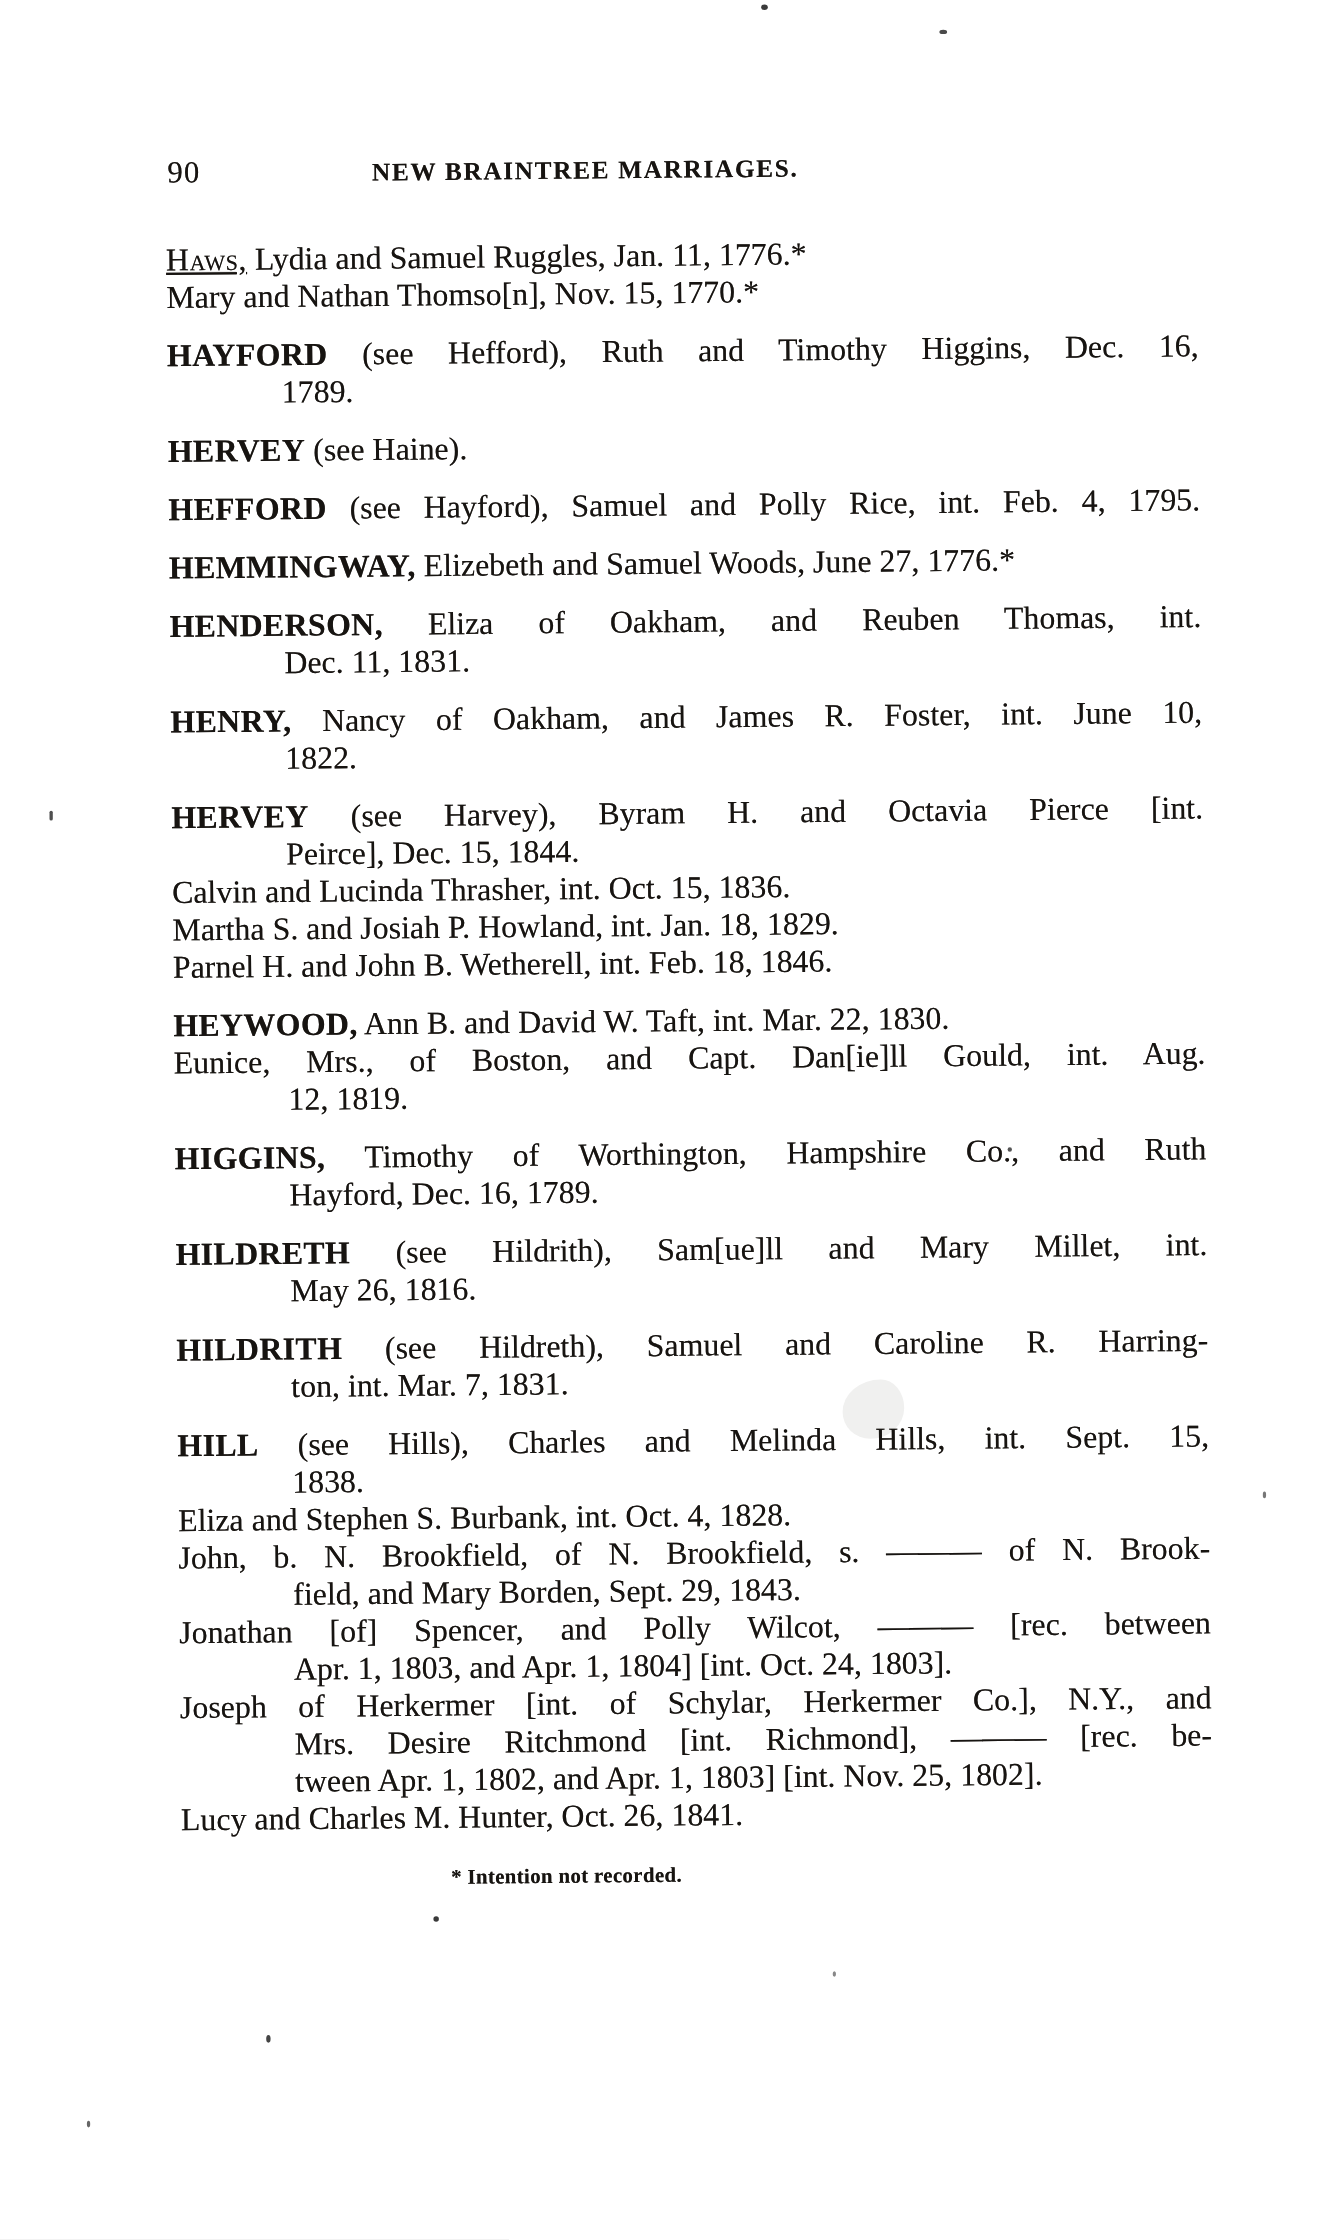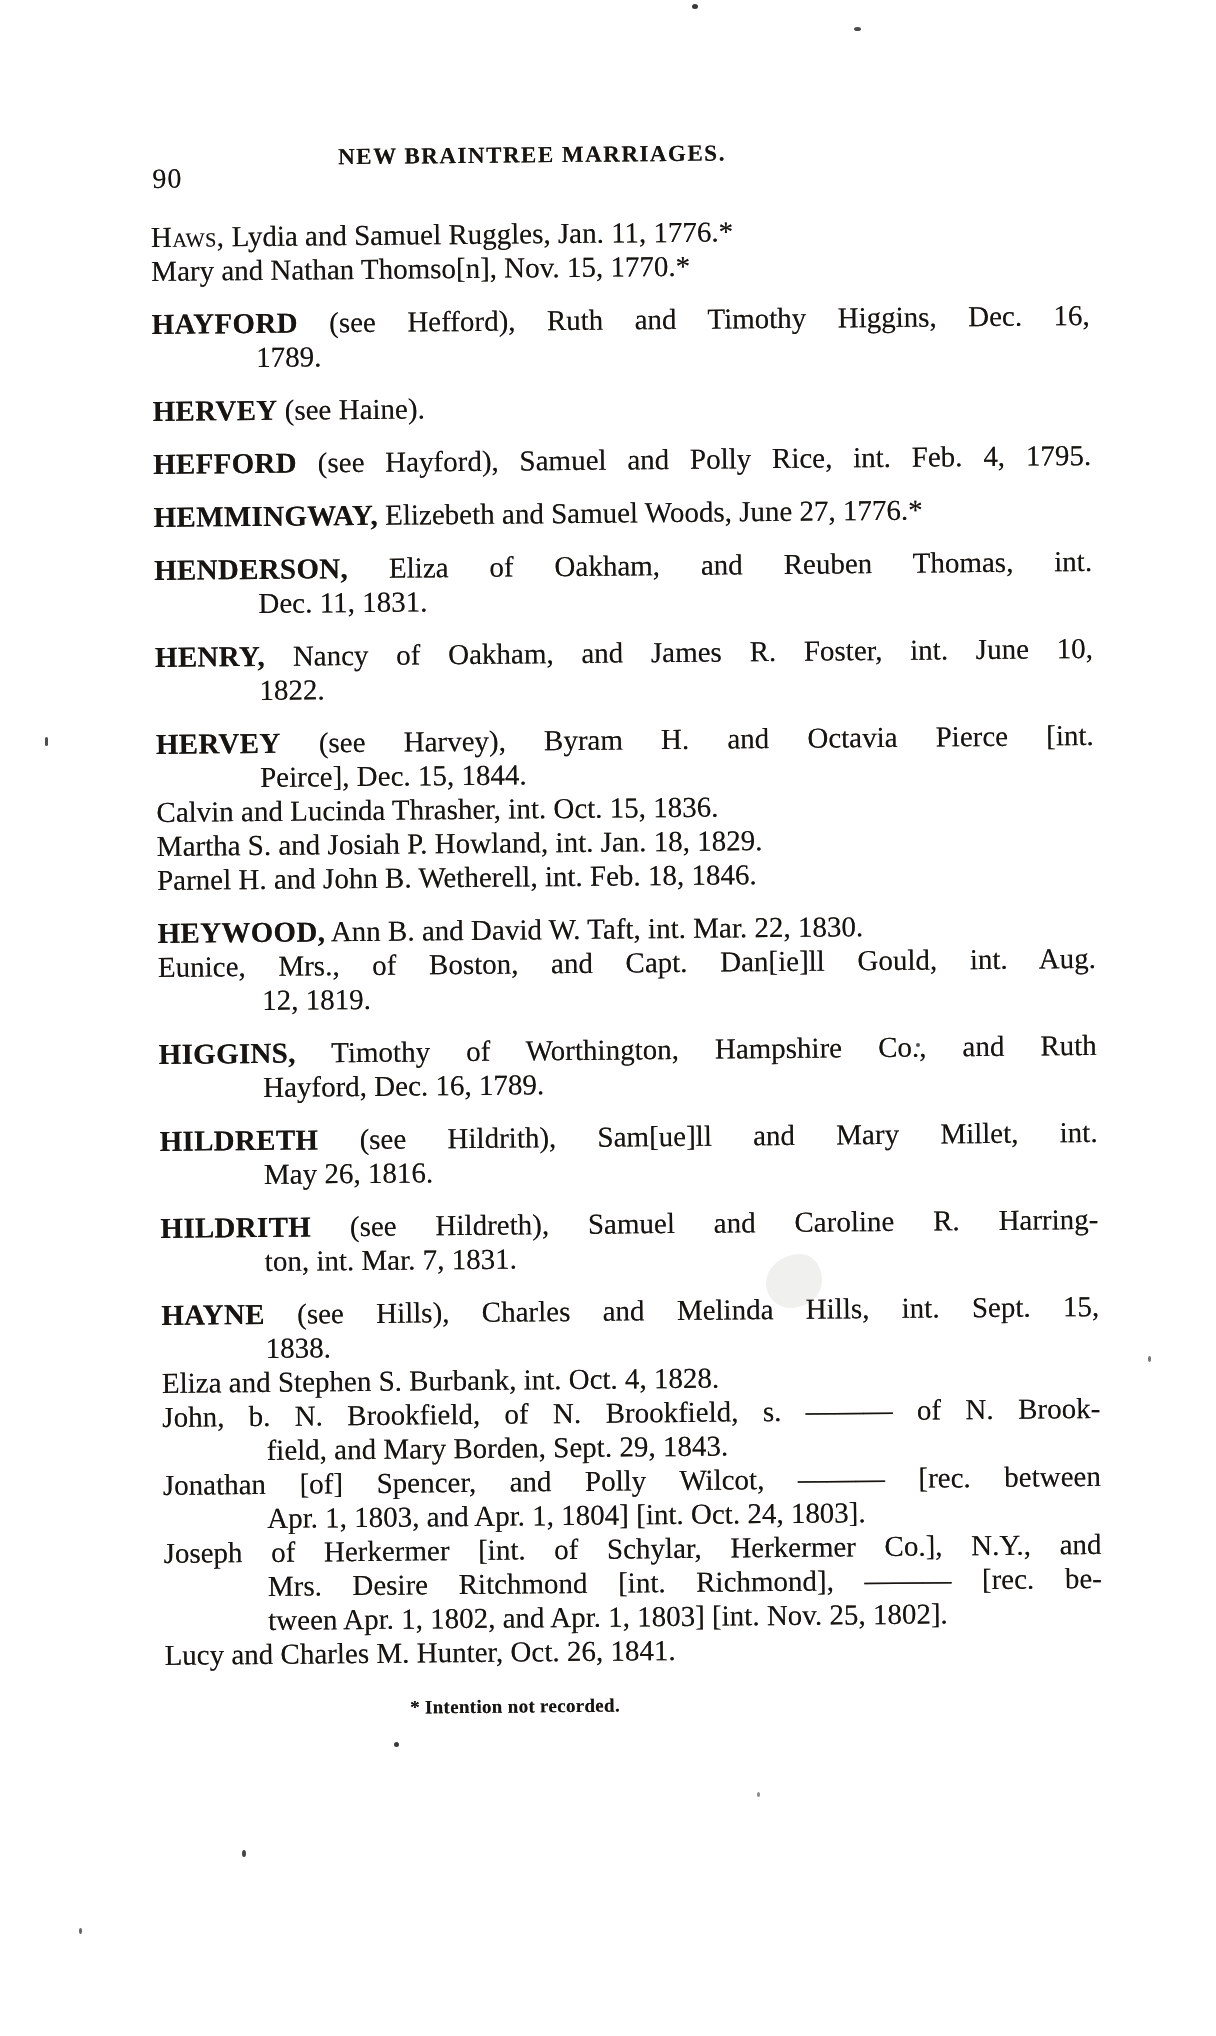--- a/index.html
+++ b/index.html
@@ -11,28 +11,28 @@
     font-family:"Liberation Serif","DejaVu Serif",serif;
     color:#171411;
   }
   .content{
     position:absolute;left:150px;top:140px;width:938px;
     transform:rotate(-0.55deg);
     transform-origin:0 0;
     text-shadow:0 0 0.5px rgba(25,20,15,0.65);
   }
   .hdr{position:relative;height:36px;margin-bottom:44px;}
-  .pageno{position:absolute;left:2px;top:2px;font-size:28px;letter-spacing:1px;margin-top:21px;}
+  .pageno{position:absolute;left:2px;top:2px;font-size:28px;letter-spacing:1px;}
   .title{position:absolute;left:188px;top:6px;font-size:23px;font-weight:bold;letter-spacing:1.5px;}
   .para{margin-bottom:19px;}
   .line{font-size:29px;line-height:34px;}
   .line.hang{padding-left:104px;}
   .line.just{text-align:justify;text-align-last:justify;}
   .head{font-weight:bold;letter-spacing:0.3px;}
-  .sc{font-variant:small-caps;letter-spacing:0.5px;}
+  .sc{font-variant:small-caps;letter-spacing:0.5px;text-decoration:underline;}
   .footnote{width:700px;text-align:center;font-size:19px;font-weight:bold;margin-top:27px;letter-spacing:0.3px;}
   .speck{position:absolute;background:#3a3a3a;border-radius:50%;}
   .blob{position:absolute;left:766px;top:1254px;width:56px;height:54px;background:#f0f0ef;border-radius:62% 38% 55% 45% / 55% 48% 52% 45%;}
 </style>
 </head>
 <body>
 
 <div class="page">
 
   <div class="blob"></div>
@@ -97,21 +97,21 @@
         </div>
         <div class="para">
           <div class="line just"><span class="head">HILDRETH</span> (see Hildrith), Sam[ue]ll and Mary Millet, int.</div>
           <div class="line hang">May 26, 1816.</div>
         </div>
         <div class="para">
           <div class="line just"><span class="head">HILDRITH</span> (see Hildreth), Samuel and Caroline R. Harring-</div>
           <div class="line hang">ton, int. Mar. 7, 1831.</div>
         </div>
         <div class="para">
-          <div class="line just"><span class="head">HAYNE</span> (see Hills), Charles and Melinda Hills, int. Sept. 15,</div>
+          <div class="line just"><span class="head">HILL</span> (see Hills), Charles and Melinda Hills, int. Sept. 15,</div>
           <div class="line hang">1838.</div>
           <div class="line">Eliza and Stephen S. Burbank, int. Oct. 4, 1828.</div>
           <div class="line just">John, b. N. Brookfield, of N. Brookfield, s. ——— of N. Brook-</div>
           <div class="line hang">field, and Mary Borden, Sept. 29, 1843.</div>
           <div class="line just">Jonathan [of] Spencer, and Polly Wilcot, ——— [rec. between</div>
           <div class="line hang">Apr. 1, 1803, and Apr. 1, 1804] [int. Oct. 24, 1803].</div>
           <div class="line just">Joseph of Herkermer [int. of Schylar, Herkermer Co.], N.Y., and</div>
           <div class="line hang just">Mrs. Desire Ritchmond [int. Richmond], ——— [rec. be-</div>
           <div class="line hang">tween Apr. 1, 1802, and Apr. 1, 1803] [int. Nov. 25, 1802].</div>
           <div class="line">Lucy and Charles M. Hunter, Oct. 26, 1841.</div>

